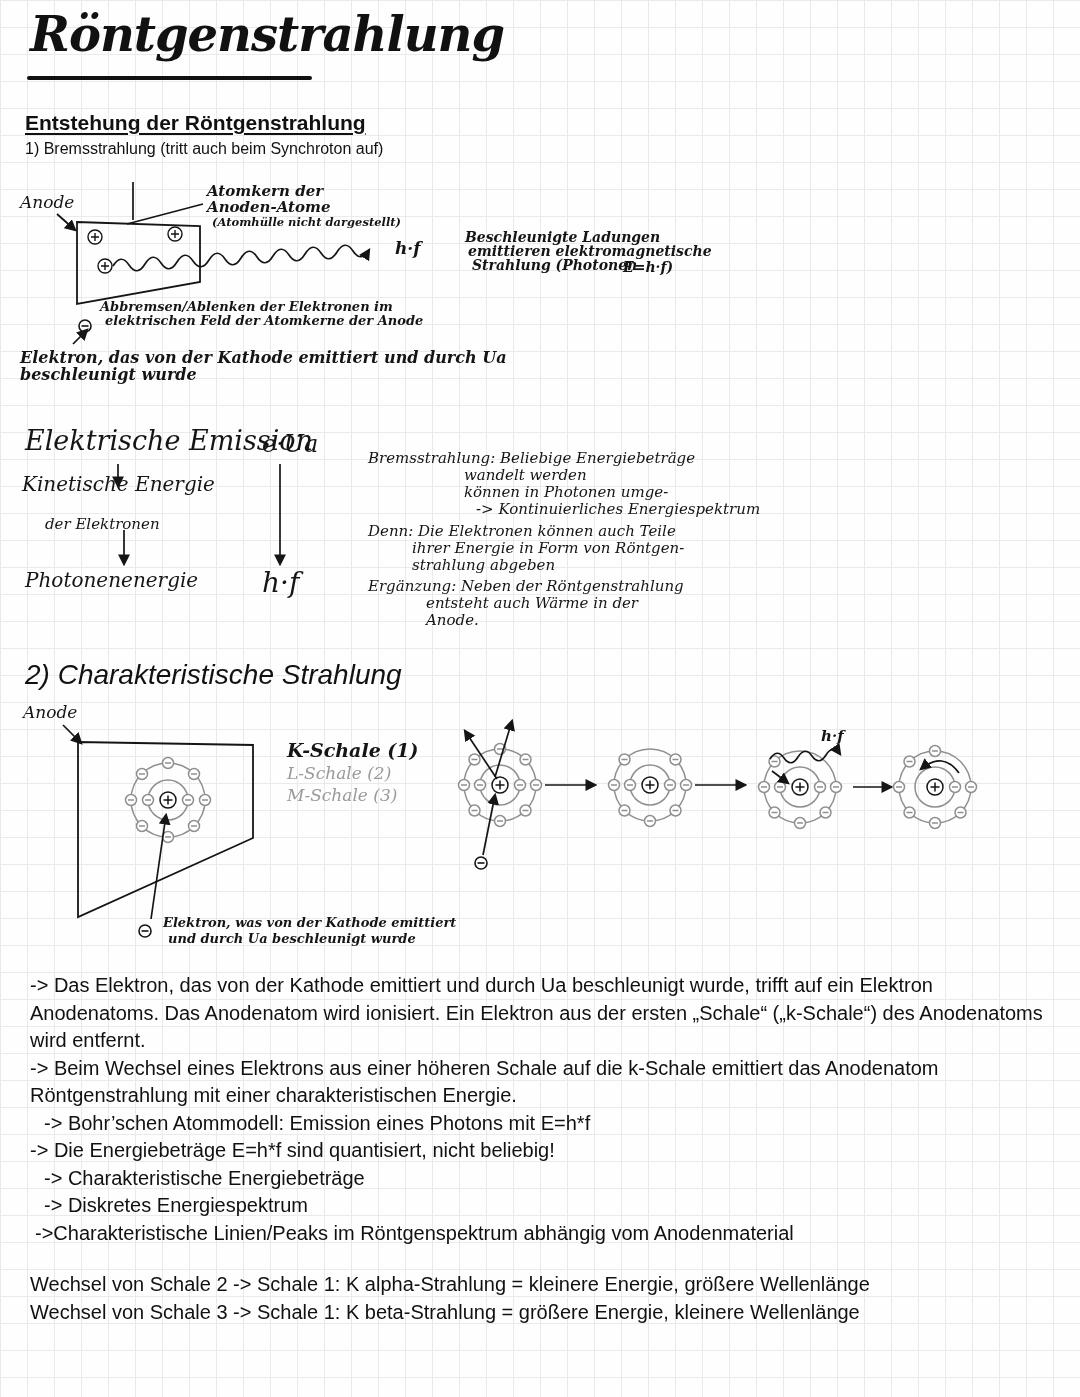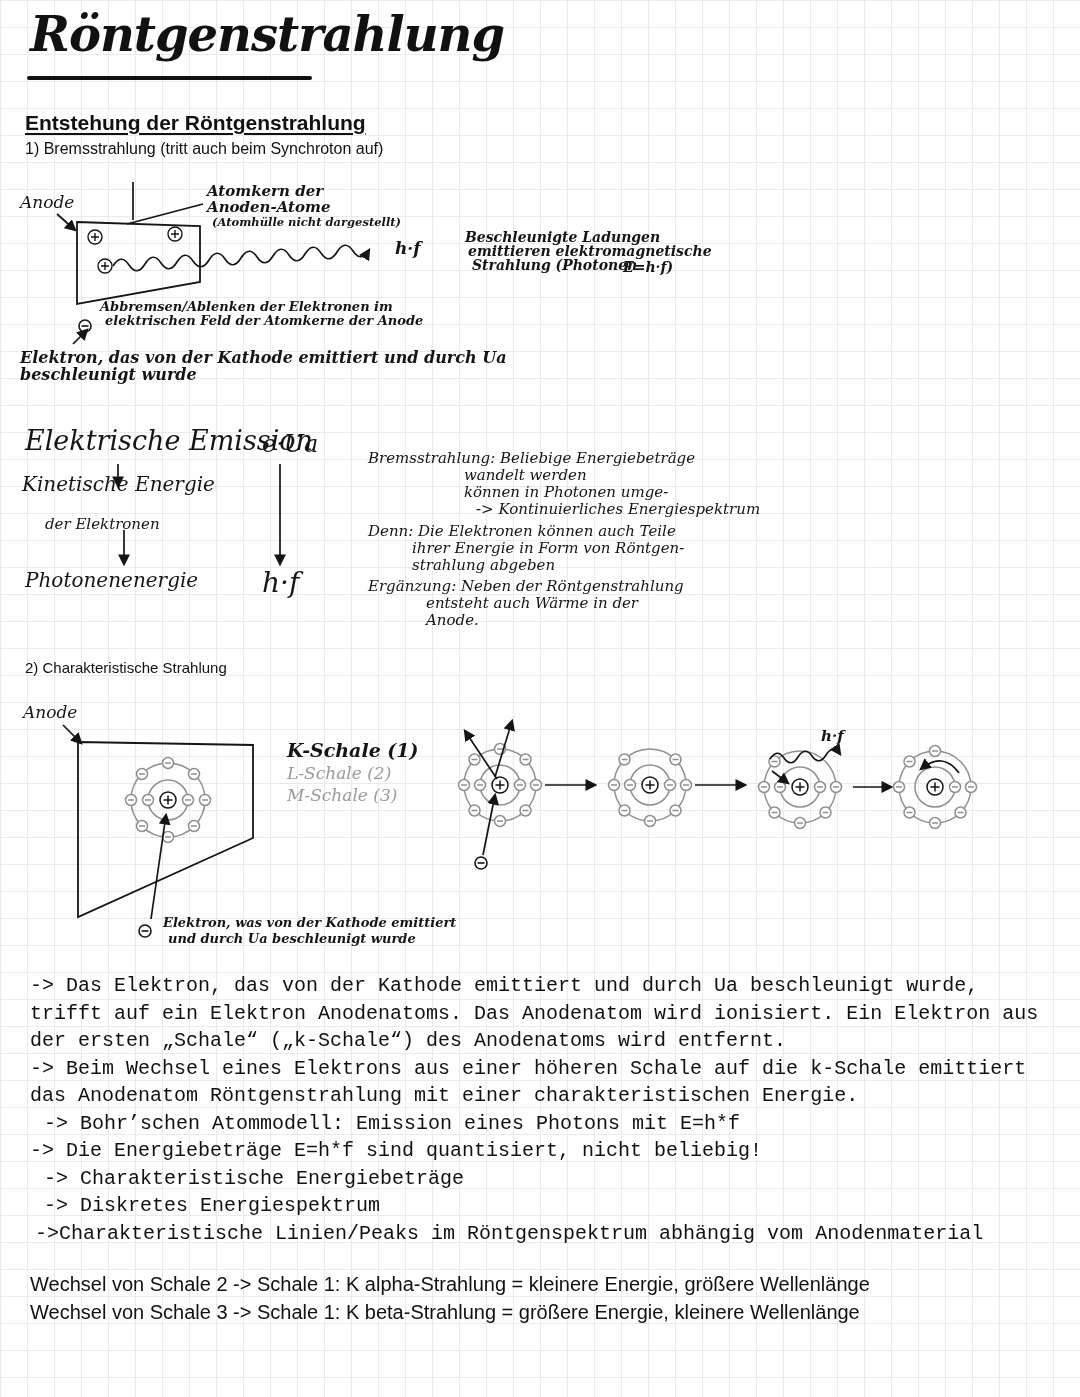--- a/index.html
+++ b/index.html
@@ -17,21 +17,21 @@
   .hw { font-family:"DejaVu Serif", serif; font-style:italic; color:#151515; }
 
   .title { position:absolute; left:30px; top:6px; font-family:"DejaVu Serif", serif;
            font-style:italic; font-weight:600; font-size:48px; color:#111; letter-spacing:-1px; }
   .title-underline { position:absolute; left:27px; top:76px; width:285px; height:4px;
            background:#111; border-radius:2px; }
 
   .heading { position:absolute; left:25px; top:111px; font-size:21px; font-weight:bold;
              text-decoration:underline; text-underline-offset:3px; }
   .subline { position:absolute; left:25px; top:140px; font-size:16px;text-align:right; }
-  .heading2 { position:absolute; left:25px; top:659px; font-size:15px; }
+  .heading2 { position:absolute; left:25px; top:659px; font-size:28px;font-style:italic; }
 
   svg.diagram1 { position:absolute; left:15px; top:180px; }
   svg.diagram2 { position:absolute; left:15px; top:693px; }
   .ink { stroke:#151515; stroke-width:1.7; fill:none; }
   .shell { fill:none; stroke:#8f8f8f; stroke-width:1.5; }
   .svghw { font-family:"DejaVu Serif", serif; font-style:italic; fill:#151515; }
   .svghwb { font-family:"DejaVu Serif", serif; font-style:italic; font-weight:bold; fill:#151515; }
   .gray { fill:#9a9a9a; }
 
   .energy { position:absolute; left:0; top:420px; width:780px; height:262px; }
@@ -48,21 +48,21 @@
           color:#151515; font-size:15px; line-height:17px; }
   #note-brems { left:368px; top:30px; }
   #note-denn  { left:360px; top:103px;margin-left:8px; }
   #note-erg   { left:368px; top:158px; }
   .ind-a { padding-left:96px; }
   .ind-b { padding-left:108px; }
   .ind-c { padding-left:44px; }
   .ind-d { padding-left:58px; }
 
   .bodytext { position:absolute; left:30px; top:972px; width:1015px; }
-  .bodytext p { font-size:20px; line-height:27.5px; font-family:Liberation Mono, monospace; color:#111; }
+  .bodytext p { font-size:20px; line-height:27.5px; font-family:Liberation Sans, sans-serif; color:#111; }
   .indent  { padding-left:14px; }
   .indent-sm { padding-left:5px; }
   .wechsel { position:absolute; left:30px; top:1270px; width:1015px; }
   .wechsel p { font-size:20px; line-height:28px; font-family:"Liberation Sans", sans-serif; color:#111; }
 </style>
 </head>
 <body>
 
 <div class="page">
 

